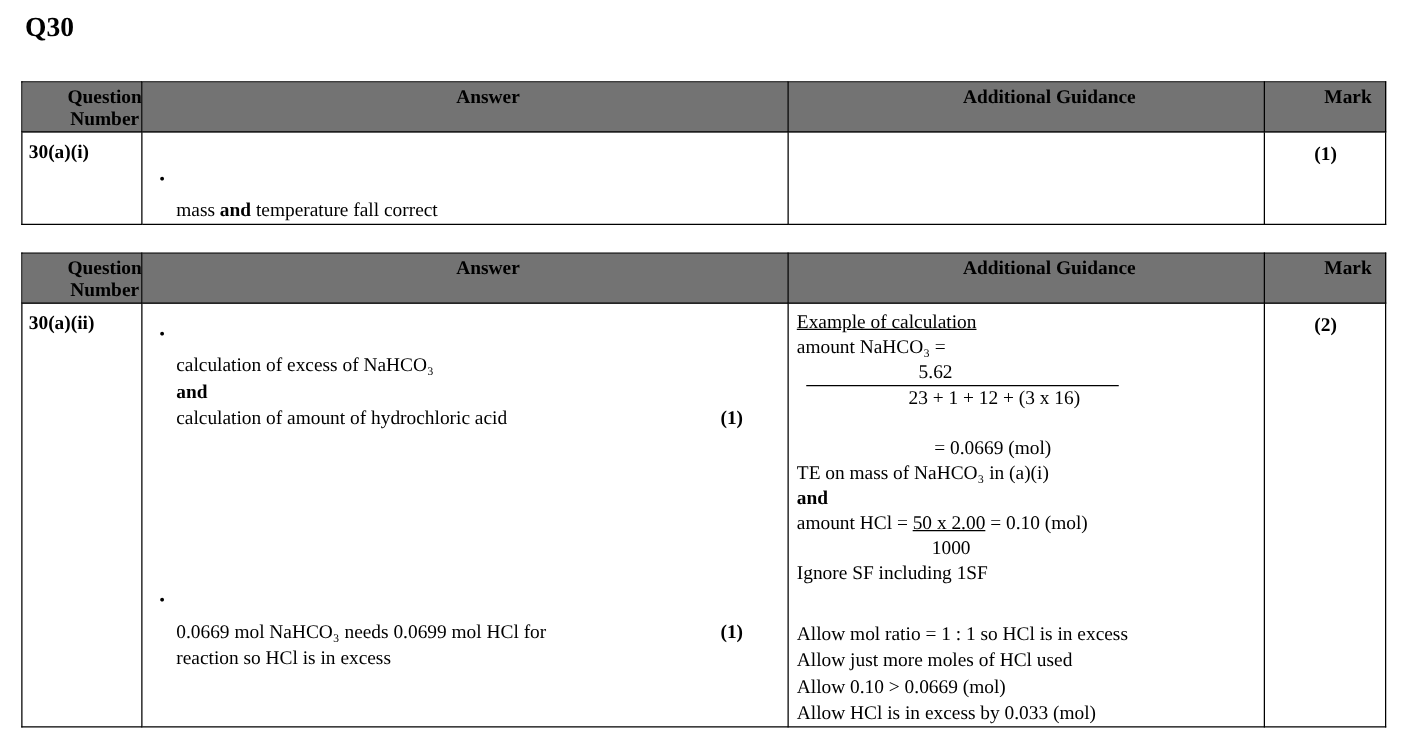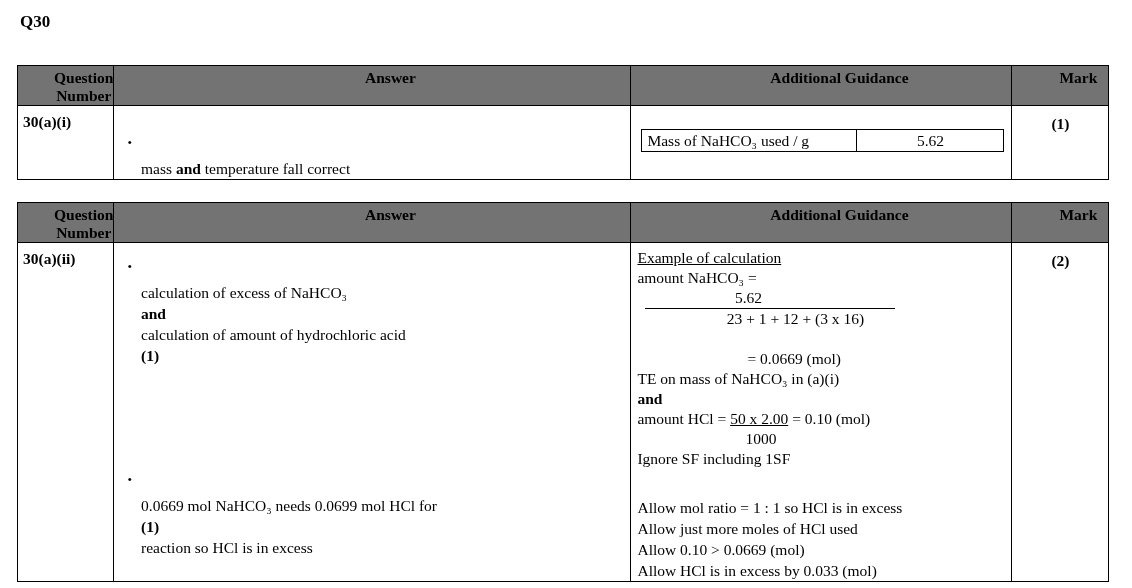--- a/index.html
+++ b/index.html
@@ -2,21 +2,21 @@
 <html><head>
 <meta charset="utf-8">
 <style>
   * { margin:0; padding:0; box-sizing:border-box; }
   html,body { background:#fff; }
   .sheet {
     position:relative; width:1132px; height:588px; background:#ffffff;
     font-family:"Liberation Serif","DejaVu Serif",serif;
     color:#000; font-size:15.5px; line-height:20px;
   }
-  .q-title { position:absolute; left:20px; top:12px; font-weight:bold; font-size:17px; }
+  .q-title { position:absolute; left:20px; top:12px; font-weight:bold; font-size:22px; }
 
   table.ms { border-collapse:collapse; table-layout:fixed; position:absolute; left:17px; }
   #t1 { top:65px; }
   #t2 { top:202px; }
   table.ms col.c-q { width:88px; }
   table.ms col.c-a { width:517px; }
   table.ms col.c-g { width:381px; }
   table.ms col.c-m { width:97px; }
   table.ms th, table.ms td { border:1.5px solid #000; vertical-align:top; }
   table.ms th {
@@ -29,21 +29,21 @@
   td.mark-cell { text-align:center; font-weight:bold; padding-top:8px; }
 
   
   .ans-wrap { position:relative; height:100%; width:100%; }
   .bullet-item { display:flex; gap:9px; padding:0 36px 0 13px; }
   .bullet-glyph { font-size:13px; line-height:20px; }
   .bullet-text { flex:1; line-height:21px;margin-top:25px; }
   .t1-answer { padding-top:27px; }
   .t2-b1 { padding-top:14px; }
   .t2-b2 { position:absolute; left:0; right:0; top:227px; }
-  .flex-line { display:flex; justify-content:space-between;flex-direction:column; }
+  .flex-line { display:flex; justify-content:space-between; }
   .mk { font-weight:bold; }
   .bold { font-weight:bold; }
   .ul { text-decoration:underline; }
 
   
   table.inner { border-collapse:collapse; table-layout:fixed; margin:23px 0 0 10px; }
   table.inner col.ic-l { width:215px; }
   table.inner col.ic-v { width:147px; }
   table.inner td { border:1.5px solid #000; height:22px; padding:0 0 0 5px; line-height:20px; vertical-align:middle; }
   table.inner td.val { text-align:center; padding:0; }
@@ -87,24 +87,20 @@
           <div class="bullet-text"><span>mass </span><span class="bold">and</span><span> temperature fall correct</span></div>
         </div>
       </td>
       <td>
         <table class="inner">
           <colgroup>
                 <col class="ic-l">
                 <col class="ic-v">
               </colgroup>
           <tbody>
-                <tr>
-            <td>Mass of NaHCO₃ used / g</td>
-            <td class="val">5.62</td>
-          </tr>
         </tbody>
             </table>
       </td>
       <td class="mark-cell">(1)</td>
     </tr>
   </tbody>
     </table>
 
   <table class="ms" id="t2">
     <colgroup>

